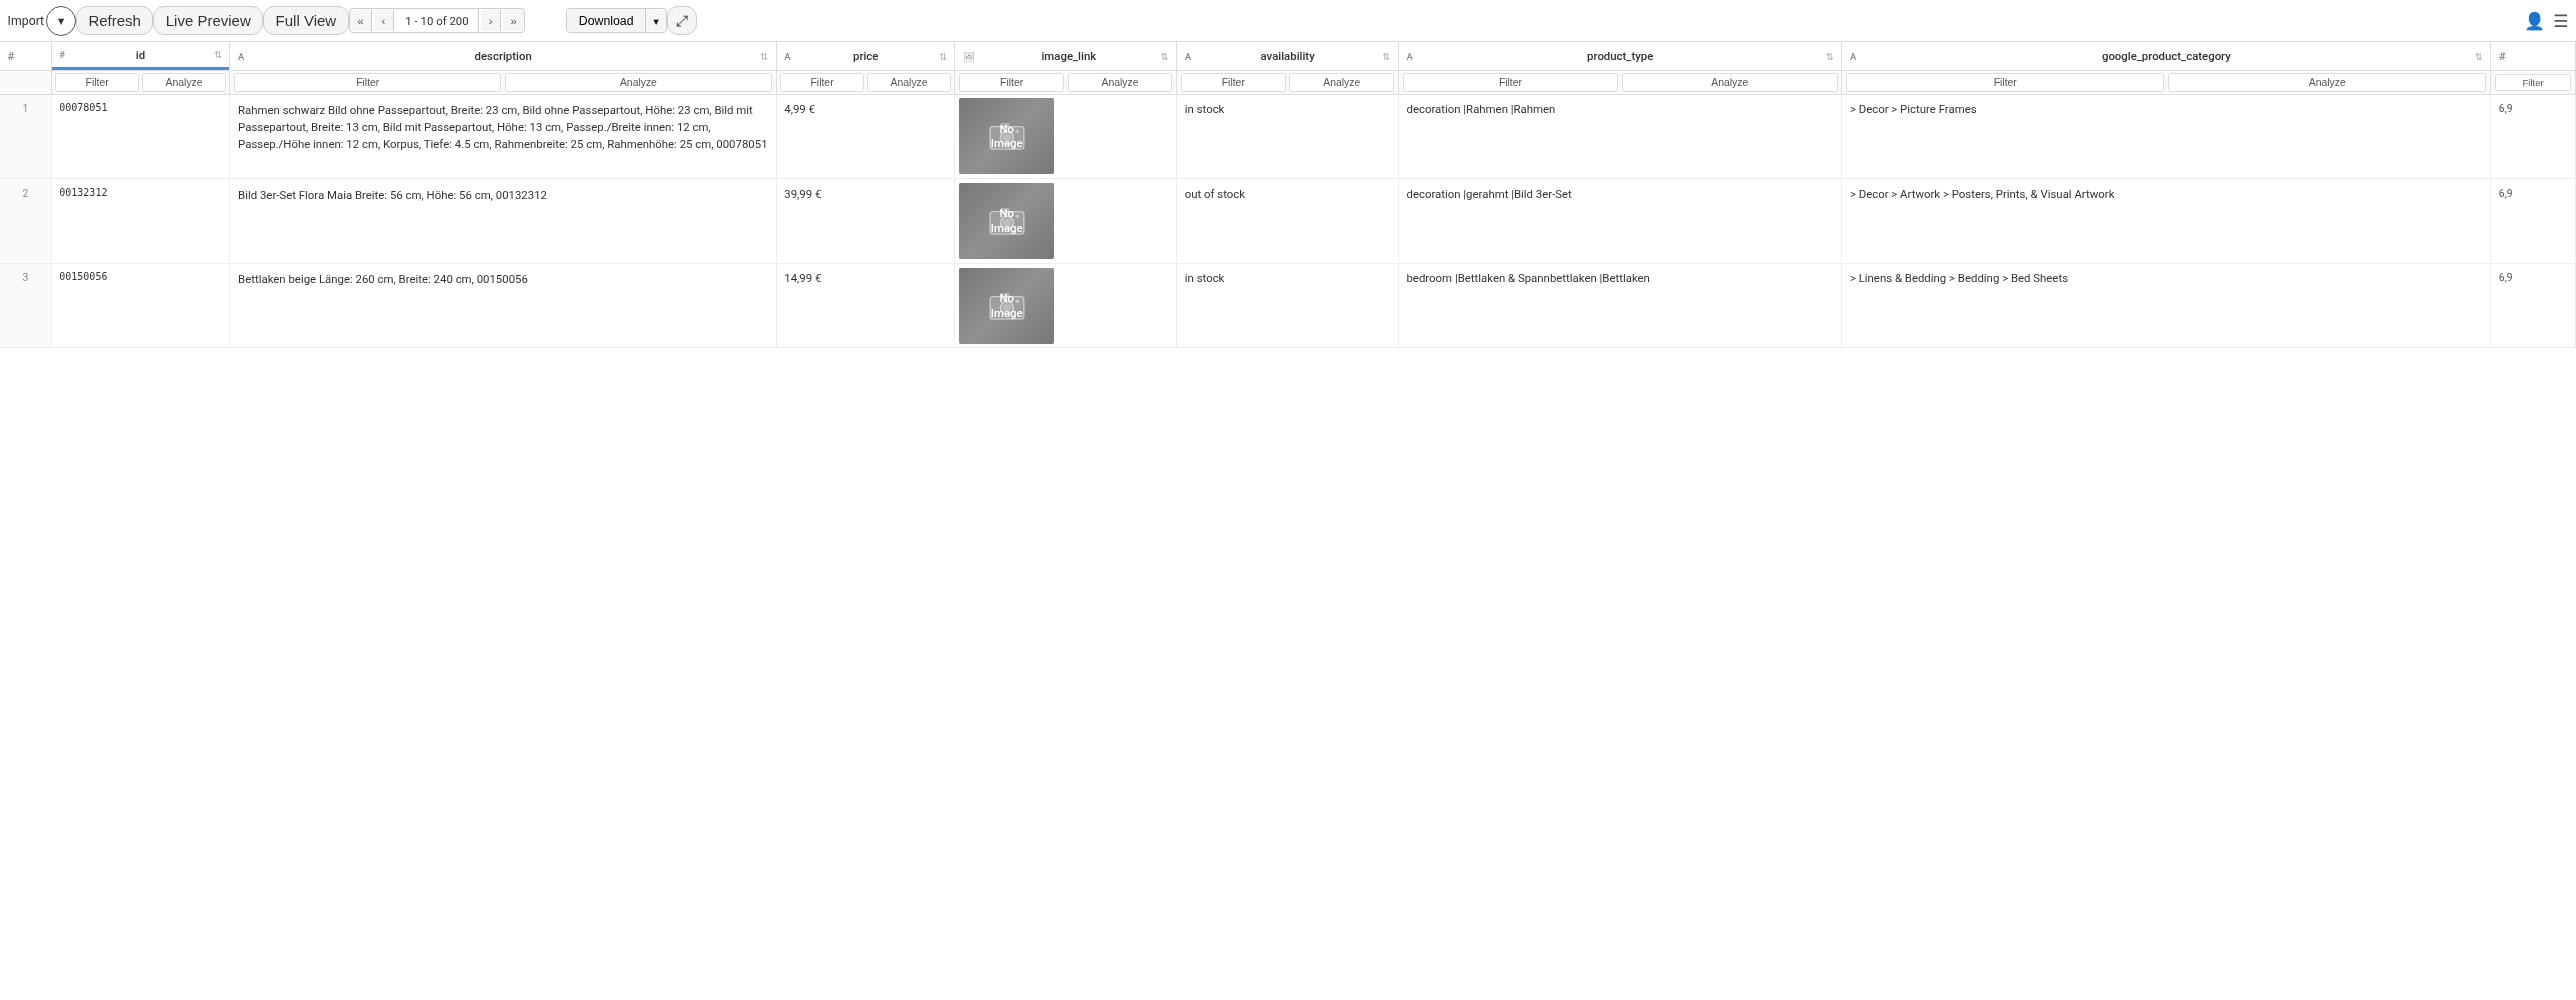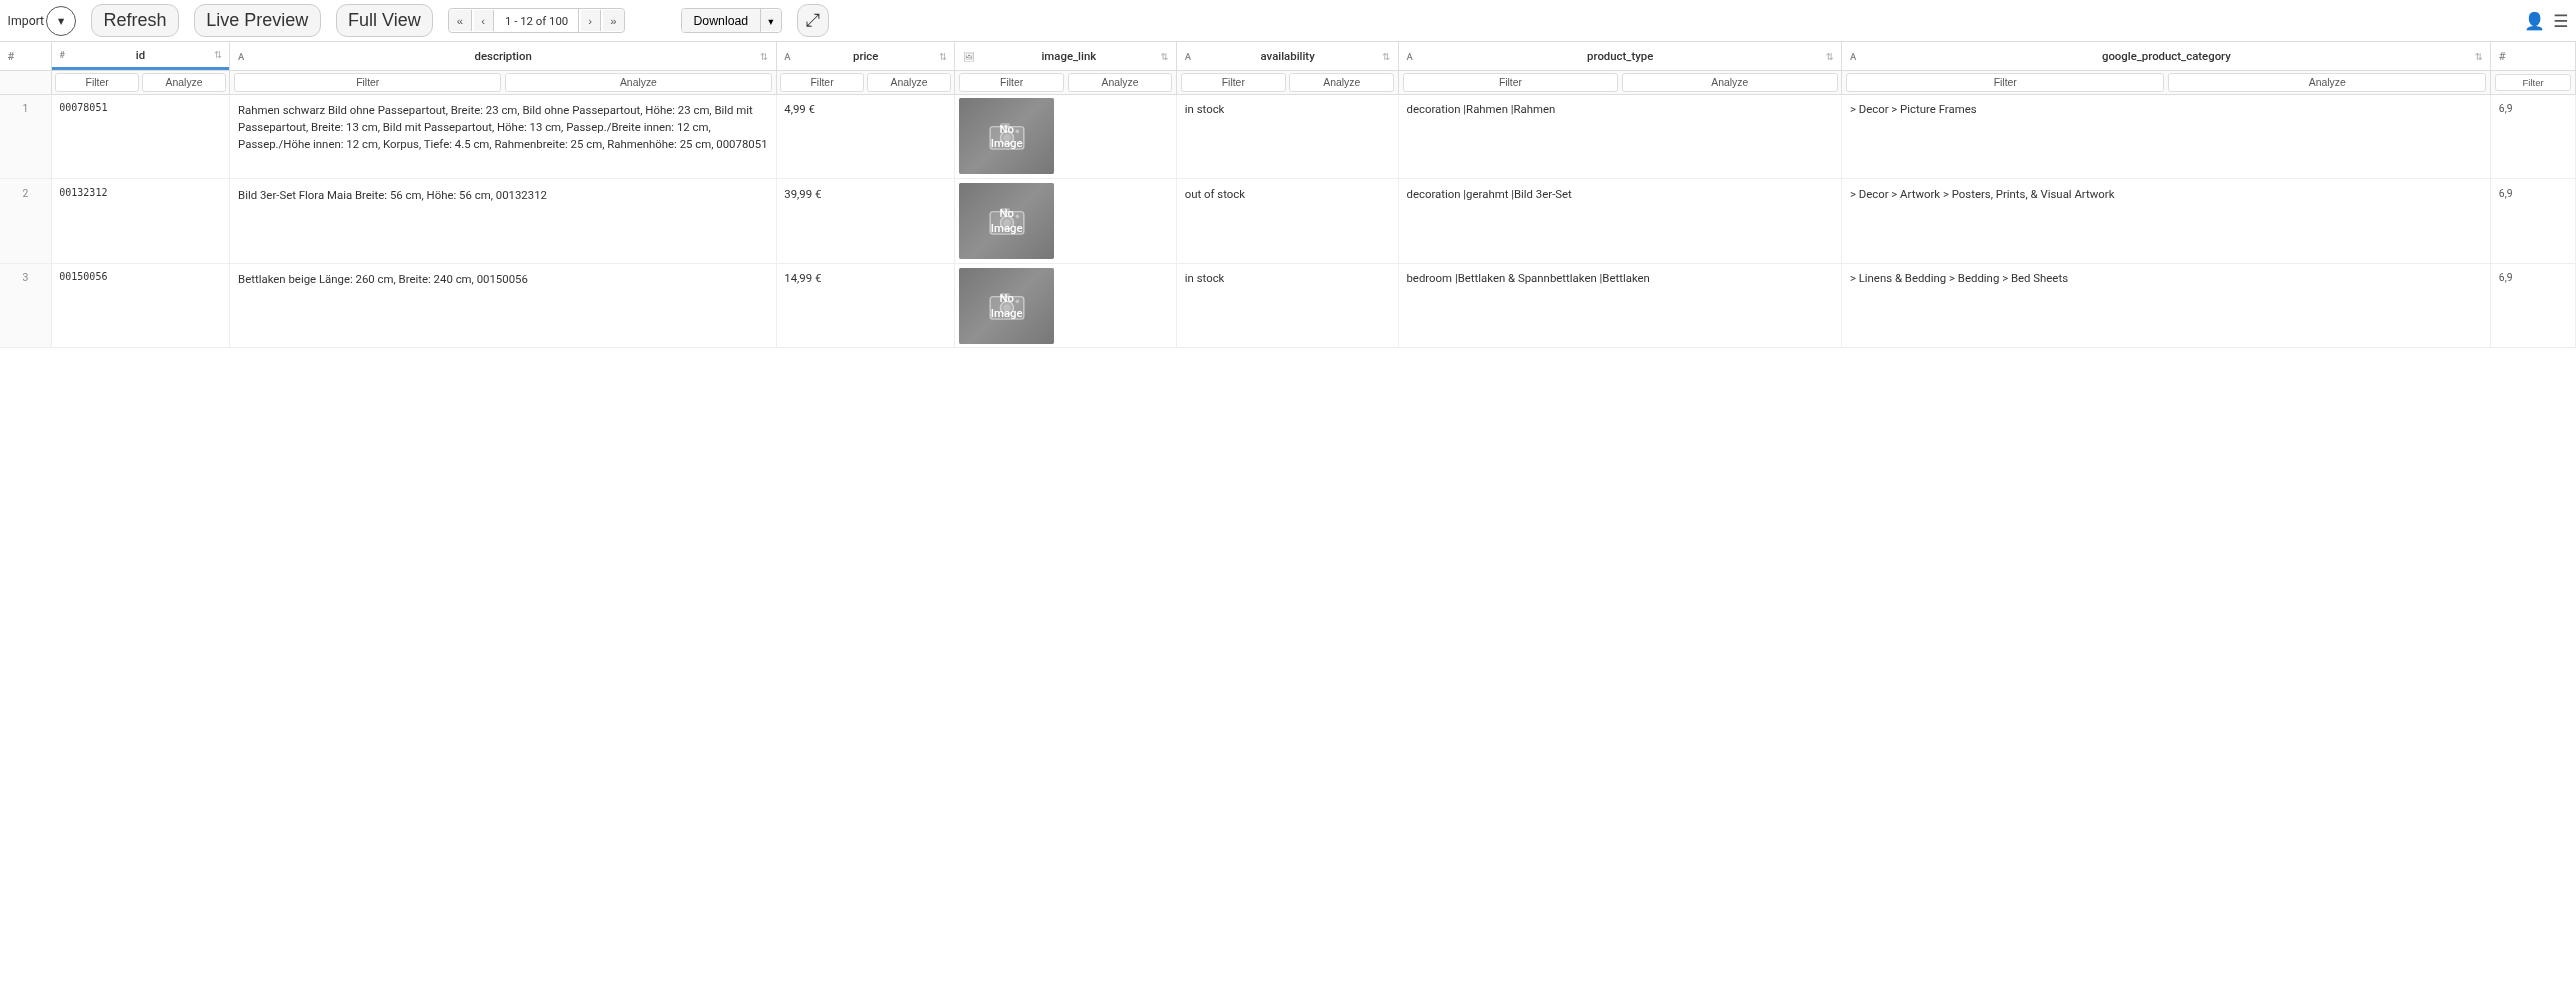--- a/index.html
+++ b/index.html
@@ -5,33 +5,33 @@
     * { box-sizing: border-box; margin: 0; padding: 0; }
     body { font-family: -apple-system, BlinkMacSystemFont, 'Segoe UI', Roboto, sans-serif; font-size: 12.3px; background: #fff; color: #333; overflow: hidden; }
 
     
     .toolbar {
       display: flex;
       align-items: center;
       height: 42px;
       border-bottom: 0.9px solid #ddd;
       padding: 0 7.6px;
-      gap: 15px;
+      gap: 0;
       background: #fff;
     }
     .toolbar-btn {
       display: flex;
       align-items: center;
       gap: 3.8px;
       padding: 4.7px 11.4px;
       border: 0.9px solid #ccc;
       border-radius: 11px;
       background: #f5f5f5;
       cursor: pointer;
-      font-size: 18px;
+      font-size: 15px;
       color: #333;
       white-space: nowrap;
     }
     .toolbar-btn.icon-only { padding: 4.7px 7.6px; }
     .import-wrap {
       display: flex;
       align-items: center;
       gap: 1.9px;
     }
     .import-text {
@@ -269,21 +269,21 @@
     </div>
   </div>
 
   <button class="toolbar-btn">Refresh</button>
   <button class="toolbar-btn">Live Preview</button>
   <button class="toolbar-btn">Full View</button>
 
   <div class="pagination-wrap">
     <button class="page-btn">«</button>
     <button class="page-btn">‹</button>
-    <span class="page-info">1 - 12 of 100</span>
+    <span class="page-info">1 - 10 of 200</span>
     <button class="page-btn">›</button>
     <button class="page-btn">»</button>
   </div>
 
   <div class="download-group">
     <button class="download-main">Download</button>
     <button class="download-arrow">
       <span>▾</span>
     </button>
   </div>

